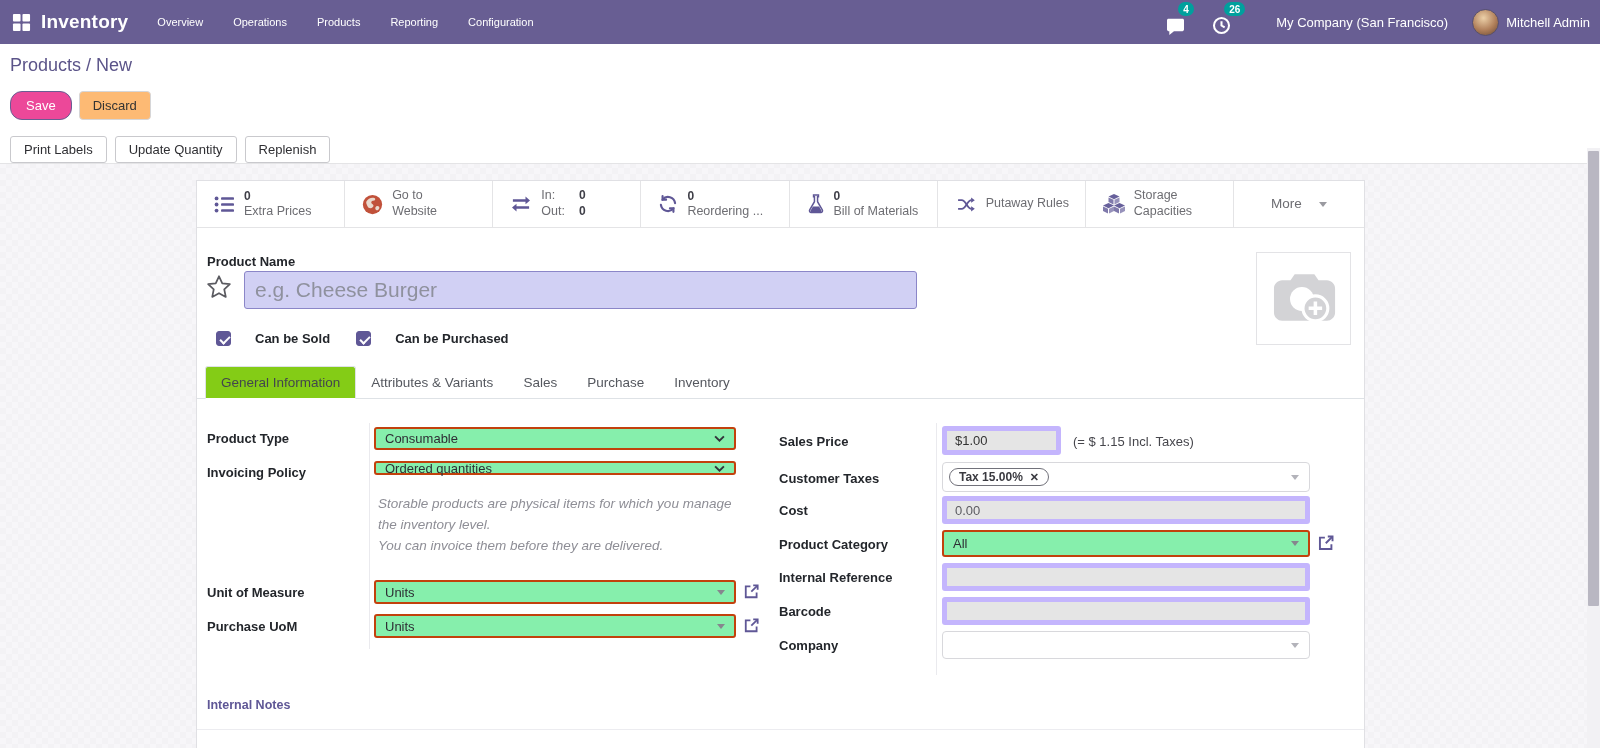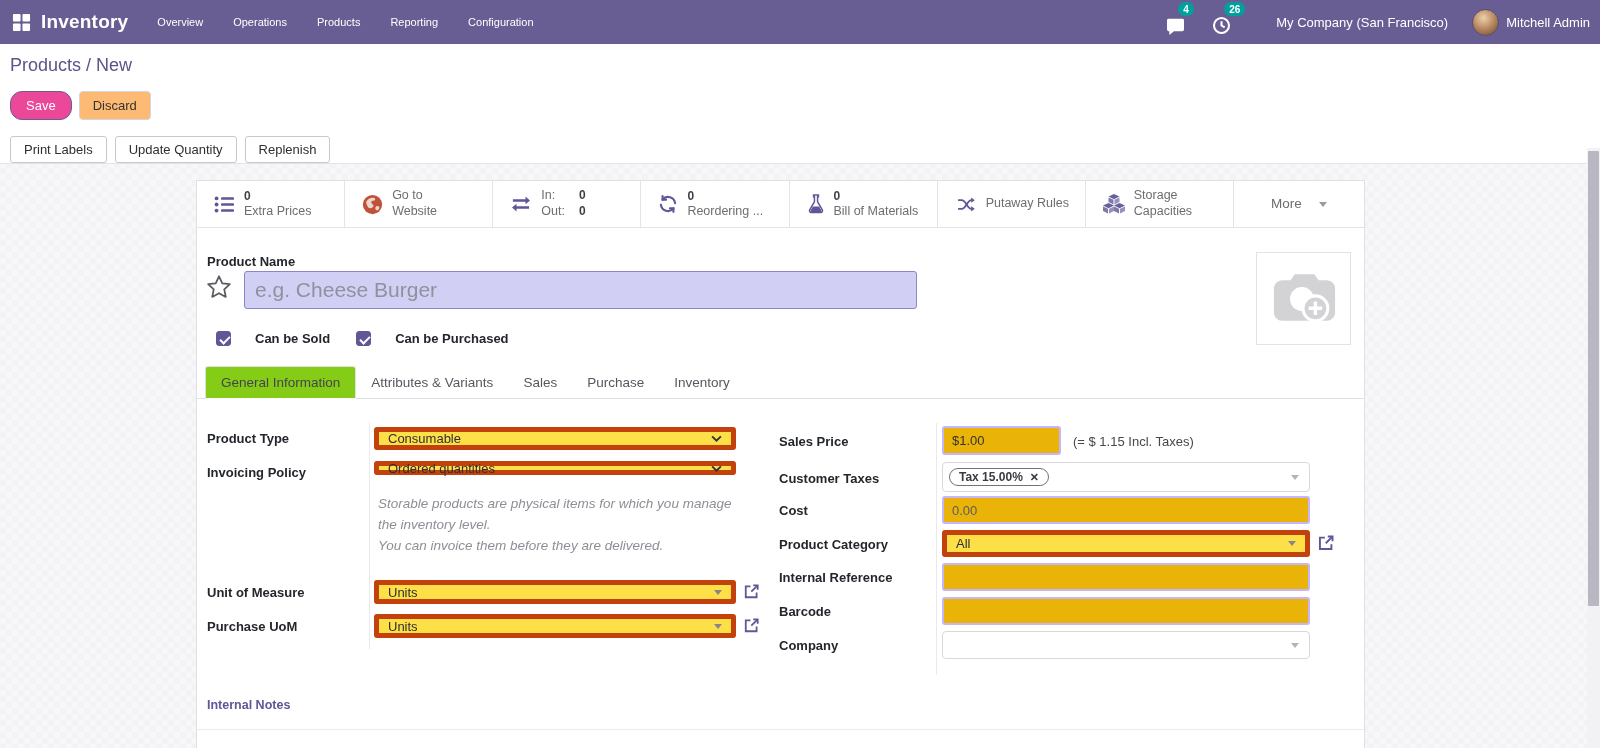--- a/index.html
+++ b/index.html
@@ -65,23 +65,23 @@
   .cb-label { font-size:13px; font-weight:bold; color:#23262b; }
   .img-box { position:absolute; left:1059px; top:71px; width:95px; height:93px; border:1px solid #e3e3e6; background:#fff; display:flex; align-items:center; justify-content:center; cursor:pointer; }
 
   
   .tabs { position:absolute; left:0; right:0; top:186px; height:32px; border-bottom:1px solid #dee2e6; padding-left:8px; display:flex; align-items:flex-end; }
   .tab { font-size:13.5px; color:#55585f; padding:8px 15px; cursor:pointer; }
   .tab.active { background:#84cc16; color:#43464d; border:1px solid #dee2e6; border-bottom:1px solid #fff; border-radius:3px 3px 0 0; margin-bottom:-1px; }
 
   
   .vsep { position:absolute; width:1px; background:#eaeaee; }
-  .sel { position:absolute; background:#fde047; border:5px solid #c2410c; border-radius:3px; display:flex; align-items:center; justify-content:space-between; padding:0 9px; font-size:13px; color:#2e2e34; cursor:pointer; }
+  .sel { position:absolute; background:#86efac; border:2px solid #c2410c; border-radius:3px; display:flex; align-items:center; justify-content:space-between; padding:0 9px; font-size:13px; color:#2e2e34; cursor:pointer; }
   .m2o-caret { width:0; height:0; border-left:4px solid transparent; border-right:4px solid transparent; border-top:5px solid #86868e; flex:0 0 auto; }
-  .inp { position:absolute; border:2px solid #c4b5fd; border-radius:3px; font-family:"Liberation Sans",sans-serif; font-size:13px; color:#333; padding:0 8px; background:#eab308; }
+  .inp { position:absolute; border:5px solid #c4b5fd; border-radius:3px; font-family:"Liberation Sans",sans-serif; font-size:13px; color:#333; padding:0 8px; background:#e5e5e5; }
   .help-text { position:absolute; left:181px; top:313px; width:356px; font-size:13.5px; font-style:italic; color:#8e8e96; line-height:1.55; }
   .help-text p + p { }
   .ext { position:absolute; width:17px; height:17px; cursor:pointer; }
   .suffix-note { position:absolute; font-size:13px; color:#46464c; }
   .tags-field { position:absolute; background:#fff; border:1px solid #d8d8dc; border-radius:4px; display:flex; align-items:center; padding:0 10px 0 6px; cursor:pointer; }
   .tag-pill { display:inline-flex; align-items:center; gap:7px; border:1.5px solid #71717a; border-radius:12px; padding:1px 9px; font-size:12px; font-weight:bold; color:#3a3a40; background:#fff; }
   .tag-x { font-size:11px; cursor:pointer; color:#3a3a40; }
   .tags-caret { margin-left:auto; }
   .grayval { color:#5c5c62; }
 

